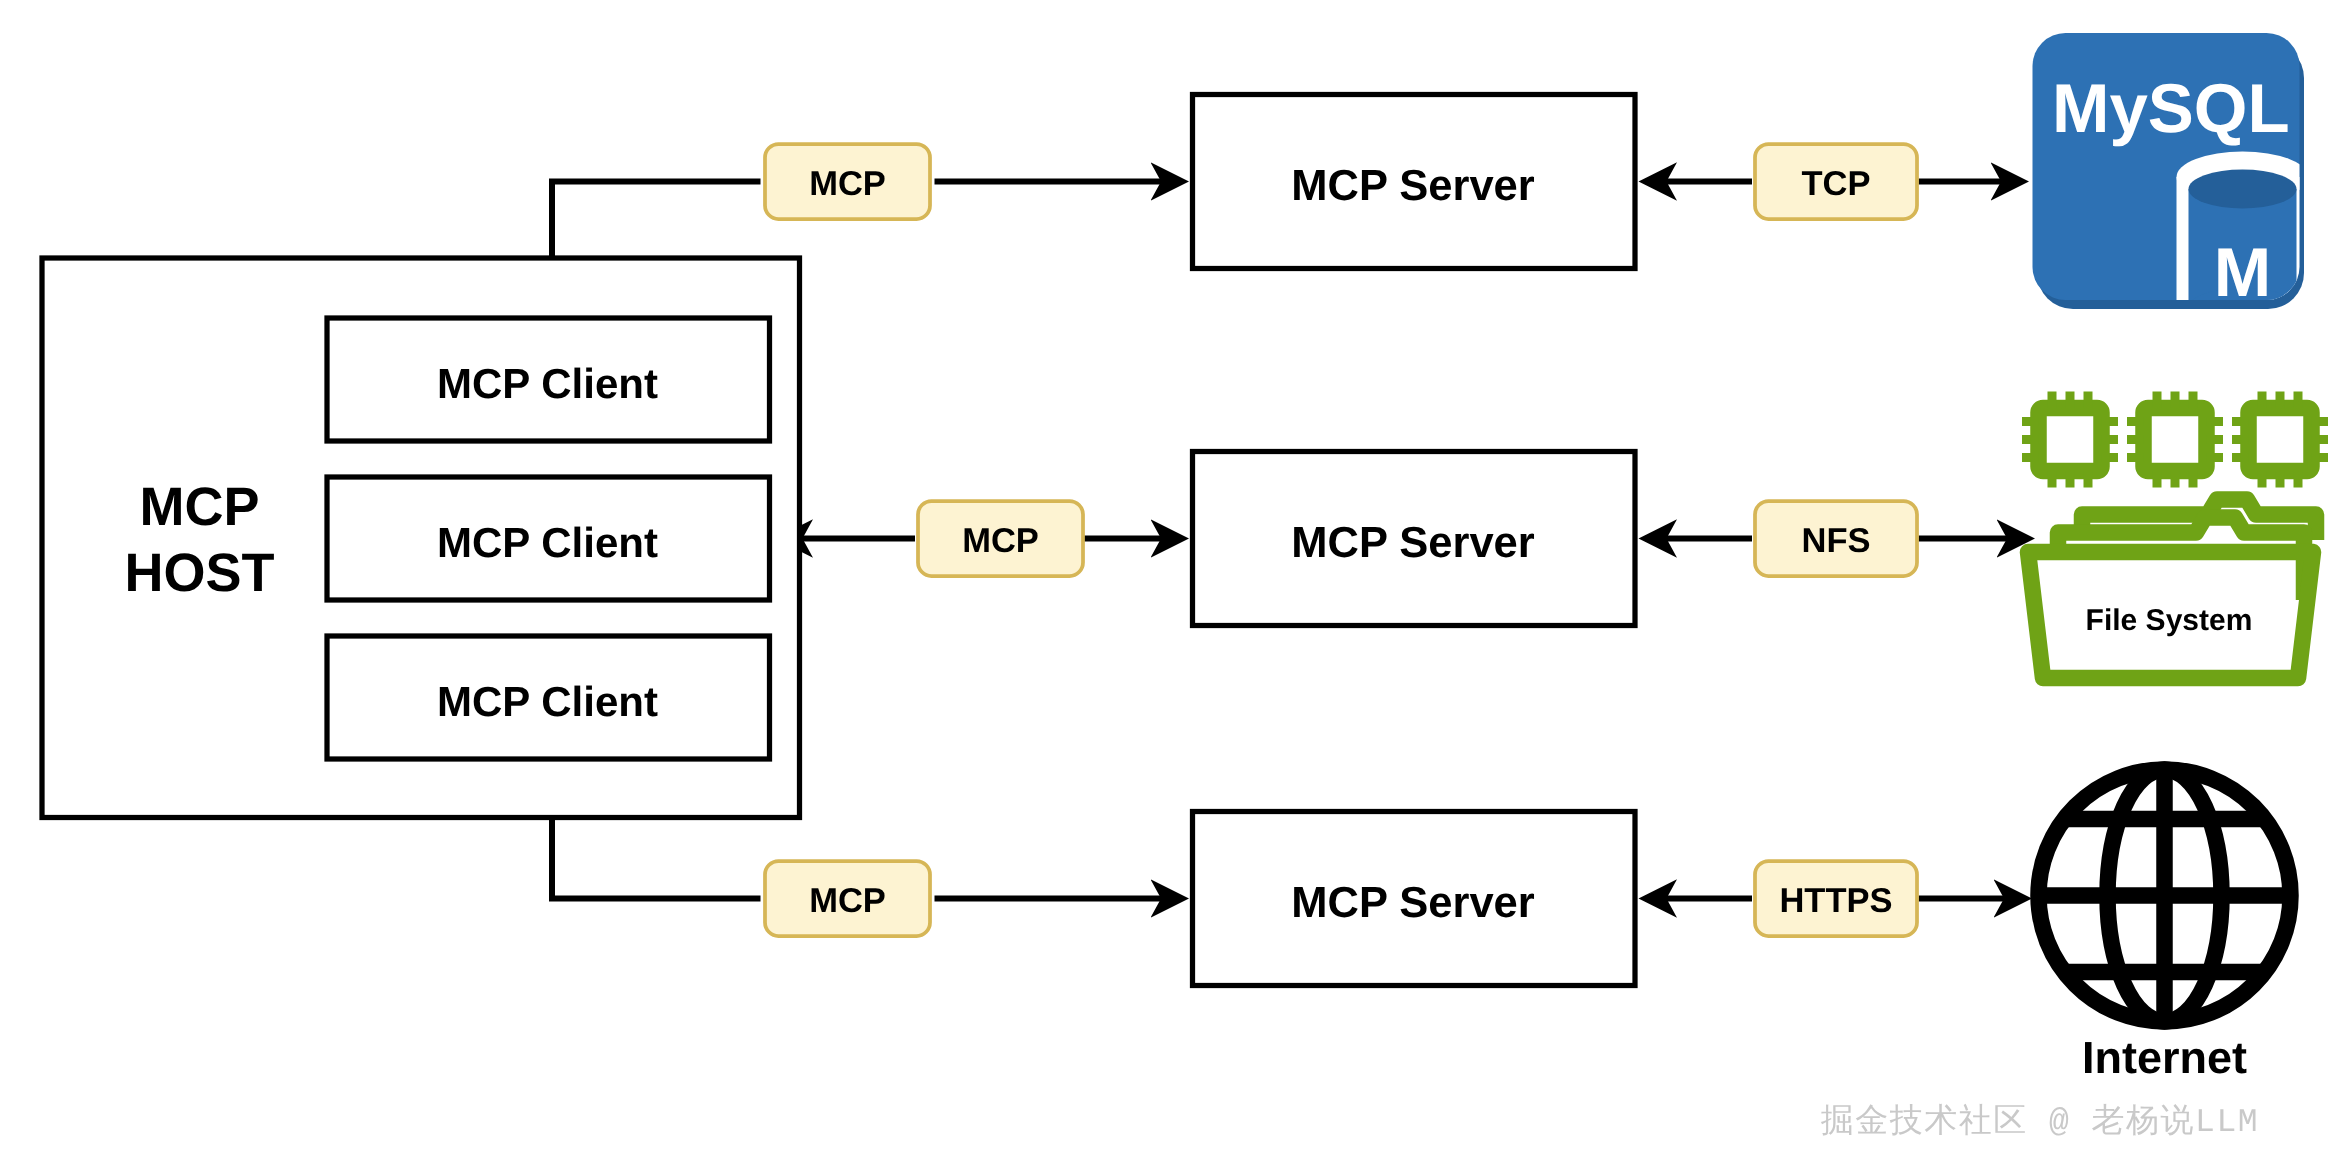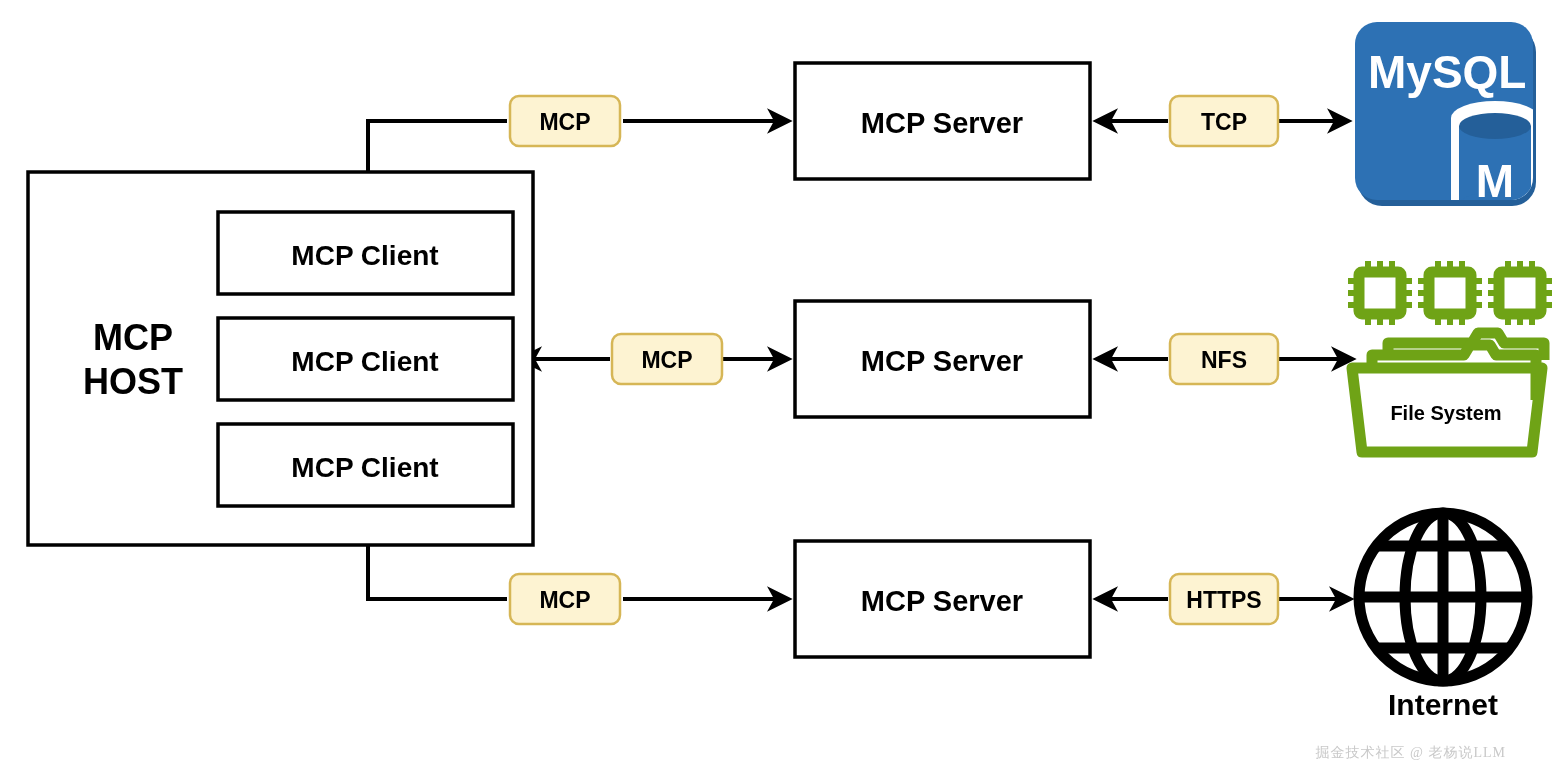--- a/index.html
+++ b/index.html
@@ -82,22 +82,22 @@
   .internet-text {
     font-family: "Liberation Sans", sans-serif;
     font-weight: bold;
     font-size: 30px;
     fill: #000000;
   }
   .watermark {
     position: absolute;
     right: 62px;
     bottom: 14px;
-    font-family: Liberation Serif, serif;
-    font-size: 14px;
+    font-family: Liberation Mono, monospace;
+    font-size: 22px;
     color: #c9c9c9;
     letter-spacing: 1px;
     white-space: nowrap;
     user-select: none;
     text-align: right;
   }
 </style>
 </head>
 <body>
 

